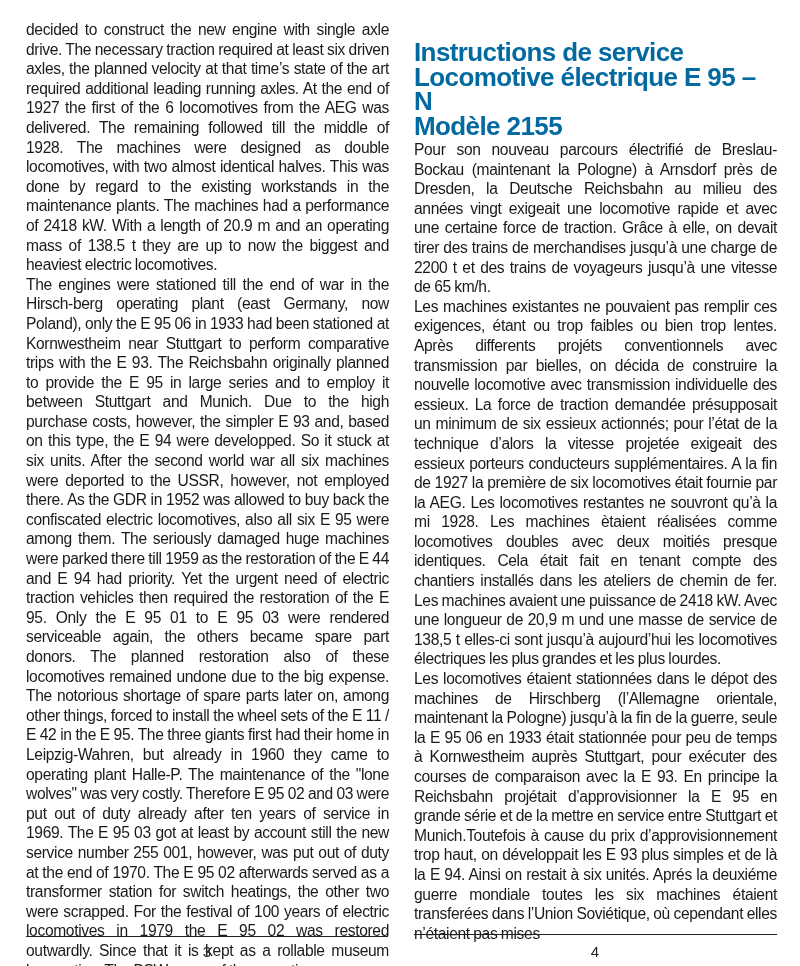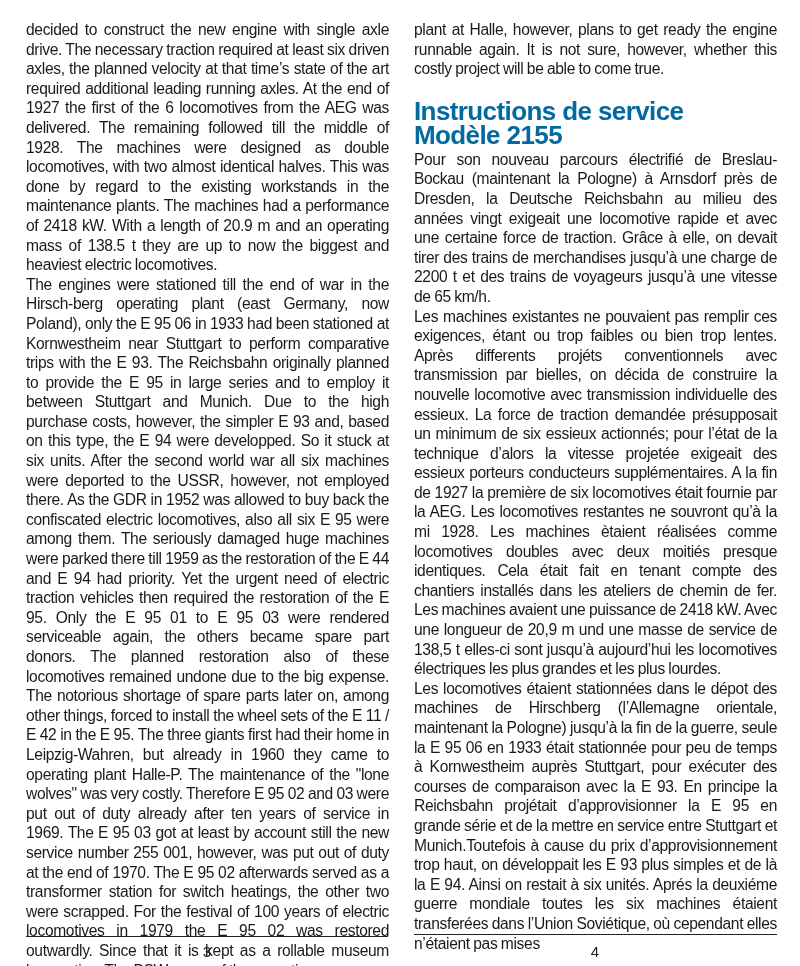--- a/index.html
+++ b/index.html
@@ -65,23 +65,23 @@
 
 <div class="column col-left">
   <p class="para">decided to construct the new engine with single axle drive. The necessary traction required at least six driven axles, the planned velocity at that time’s state of the art required additional leading running axles. At the end of 1927 the first of the 6 locomotives from the AEG was delivered. The remaining followed till the middle of 1928. The machines were designed as double locomotives, with two almost identical halves. This was done by regard to the existing workstands in the maintenance plants. The machines had a performance of 2418 kW. With a length of 20.9 m and an operating mass of 138.5 t they are up to now the biggest and heaviest electric locomotives.</p>
   <p class="para">The engines were stationed till the end of war in the Hirsch-berg operating plant (east Germany, now Poland), only the E 95 06 in 1933 had been stationed at Kornwestheim near Stuttgart to perform comparative trips with the E 93. The Reichsbahn originally planned to provide the E 95 in large series and to employ it between Stuttgart and Munich. Due to the high purchase costs, however, the simpler E 93 and, based on this type, the E 94 were developped. So it stuck at six units. After the second world war all six machines were deported to the USSR, however, not employed there. As the GDR in 1952 was allowed to buy back the confiscated electric locomotives, also all six E 95 were among them. The seriously damaged huge machines were parked there till 1959 as the restoration of the E 44 and E 94 had priority. Yet the urgent need of electric traction vehicles then required the restoration of the E 95. Only the E 95 01 to E 95 03 were rendered serviceable again, the others became spare part donors. The planned restoration also of these locomotives remained undone due to the big expense. The notorious shortage of spare parts later on, among other things, forced to install the wheel sets of the E 11 / E 42 in the E 95. The three giants first had their home in Leipzig-Wahren, but already in 1960 they came to operating plant Halle-P. The maintenance of the "lone wolves" was very costly. Therefore E 95 02 and 03 were put out of duty already after ten years of service in 1969. The E 95 03 got at least by account still the new service number 255 001, however, was put out of duty at the end of 1970. The E 95 02 afterwards served as a transformer station for switch heatings, the other two were scrapped. For the festival of 100 years of electric locomotives in 1979 the E 95 02 was restored outwardly. Since that it is kept as a rollable museum locomotive. The BSW group of the operating</p>
 </div>
 
 <div class="footer-rule rule-left"></div>
 <div class="page-num num-left">3</div>
 
 <div class="column col-right">
-  <p class="para">plant at Halle, however, plans to get ready the engine runnable again. It is not sure, however, whether this costly project will be able to come true.</p>
   <h2 class="heading">
     <span>Instructions de service</span>
+    <span>Locomotive électrique E 95 – N</span>
     <span>Modèle 2155</span>
   </h2>
   <p class="para">Pour son nouveau parcours électrifié de Breslau-Bockau (maintenant la Pologne) à Arnsdorf près de Dresden, la Deutsche Reichsbahn au milieu des années vingt exigeait une locomotive rapide et avec une certaine force de traction. Grâce à elle, on devait tirer des trains de merchandises jusqu’à une charge de 2200 t et des trains de voyageurs jusqu’à une vitesse de 65 km/h.</p>
   <p class="para">Les machines existantes ne pouvaient pas remplir ces exigences, étant ou trop faibles ou bien trop lentes. Après differents projéts conventionnels avec transmission par bielles, on décida de construire la nouvelle locomotive avec transmission individuelle des essieux. La force de traction demandée présupposait un minimum de six essieux actionnés; pour l’état de la technique d’alors la vitesse projetée exigeait des essieux porteurs conducteurs supplémentaires. A la fin de 1927 la première de six locomotives était fournie par la AEG. Les locomotives restantes ne souvront qu’à la mi 1928. Les machines ètaient réalisées comme locomotives doubles avec deux moitiés presque identiques. Cela était fait en tenant compte des chantiers installés dans les ateliers de chemin de fer. Les machines avaient une puissance de 2418 kW. Avec une longueur de 20,9 m und une masse de service de 138,5 t elles-ci sont jusqu’à aujourd’hui les locomotives électriques les plus grandes et les plus lourdes.</p>
   <p class="para">Les locomotives étaient stationnées dans le dépot des machines de Hirschberg (l’Allemagne orientale, maintenant la Pologne) jusqu’à la fin de la guerre, seule la E 95 06 en 1933 était stationnée pour peu de temps à Kornwestheim auprès Stuttgart, pour exécuter des courses de comparaison avec la E 93. En principe la Reichsbahn projétait d’approvisionner la E 95 en grande série et de la mettre en service entre Stuttgart et Munich.Toutefois à cause du prix d’approvisionnement trop haut, on développait les E 93 plus simples et de là la E 94. Ainsi on restait à six unités. Aprés la deuxiéme guerre mondiale toutes les six machines étaient transferées dans l’Union Soviétique, où cependant elles n’étaient pas mises</p>
 </div>
 
 <div class="footer-rule rule-right"></div>
 <div class="page-num num-right">4</div>
 

